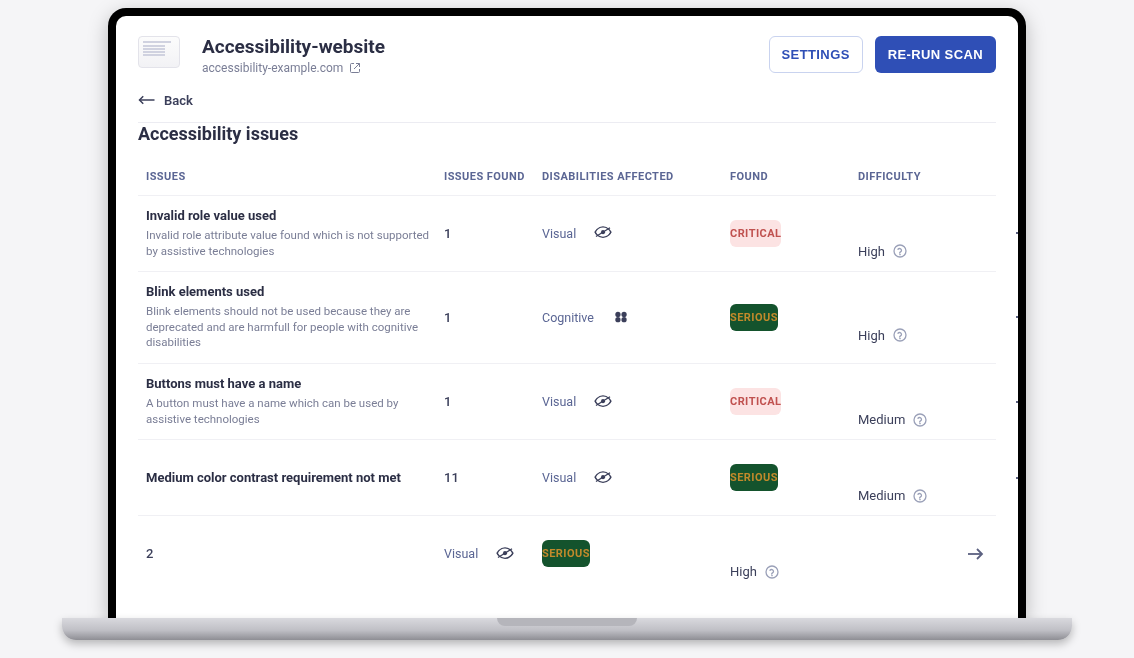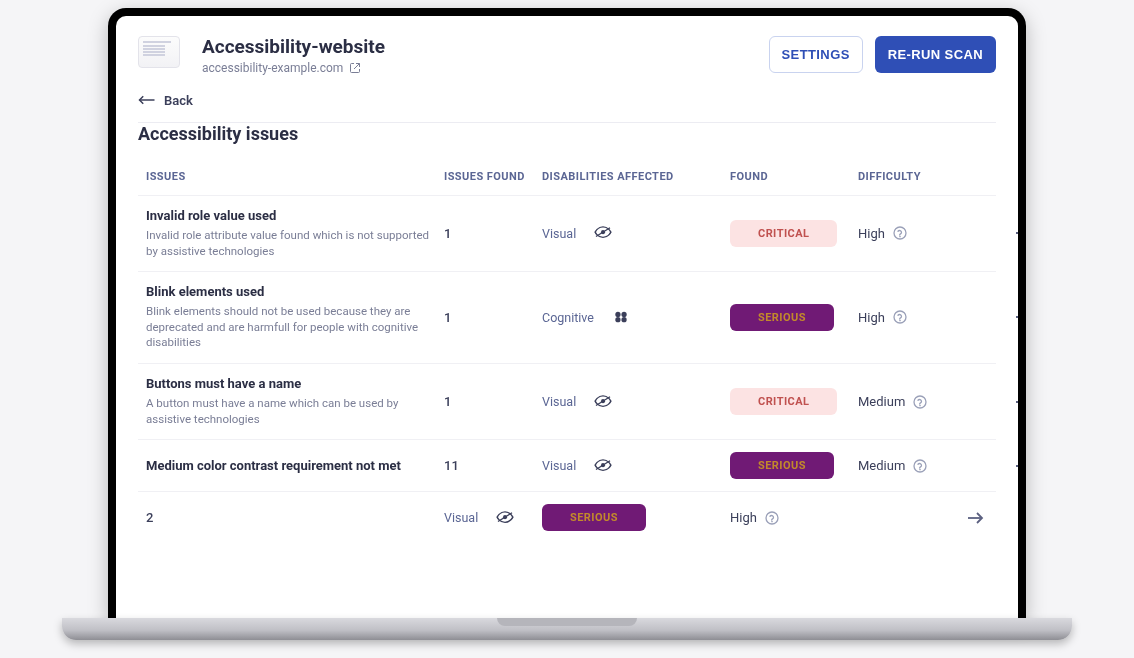--- a/index.html
+++ b/index.html
@@ -180,29 +180,29 @@
     font-size: 12.5px;
   }
   .eye-icon, .brain-icon { width:18px; height:14px; color:#3b3f5a; }
   .badge {
     display:inline-flex;
     align-items:center;
     justify-content:center;
     font-size: 11px;
     font-weight: 700;
     letter-spacing: .04em;
-    padding: 7px 28px;
+    padding: 7px 0;
     border-radius: 6px;
     width: fit-content;
   }
   .badge-critical { background:#fce3e3; color:#c0514f; }
-  .badge-serious  { background:#701a75; color:#c28a2b; }
+  .badge-serious  { background:#14532d; color:#c28a2b; }
   .diff-cell {
     display:flex; align-items:center; gap:8px;
-    font-size: 13px; color:#3b3f5a;
+    font-size: 13px; color:#3b3f5a;margin-top:36px;
   }
   .help-icon { width:14px; height:14px; color:#9aa0b8; }
   .arrow-cell { display:flex; justify-content:flex-end; padding-right:4px; }
   .row-arrow { width:18px; height:12px; color:#5b6080; cursor:pointer; }
 </style>
 </head>
 <body>
 
 <div class="laptop-frame">
   <div class="screen">

